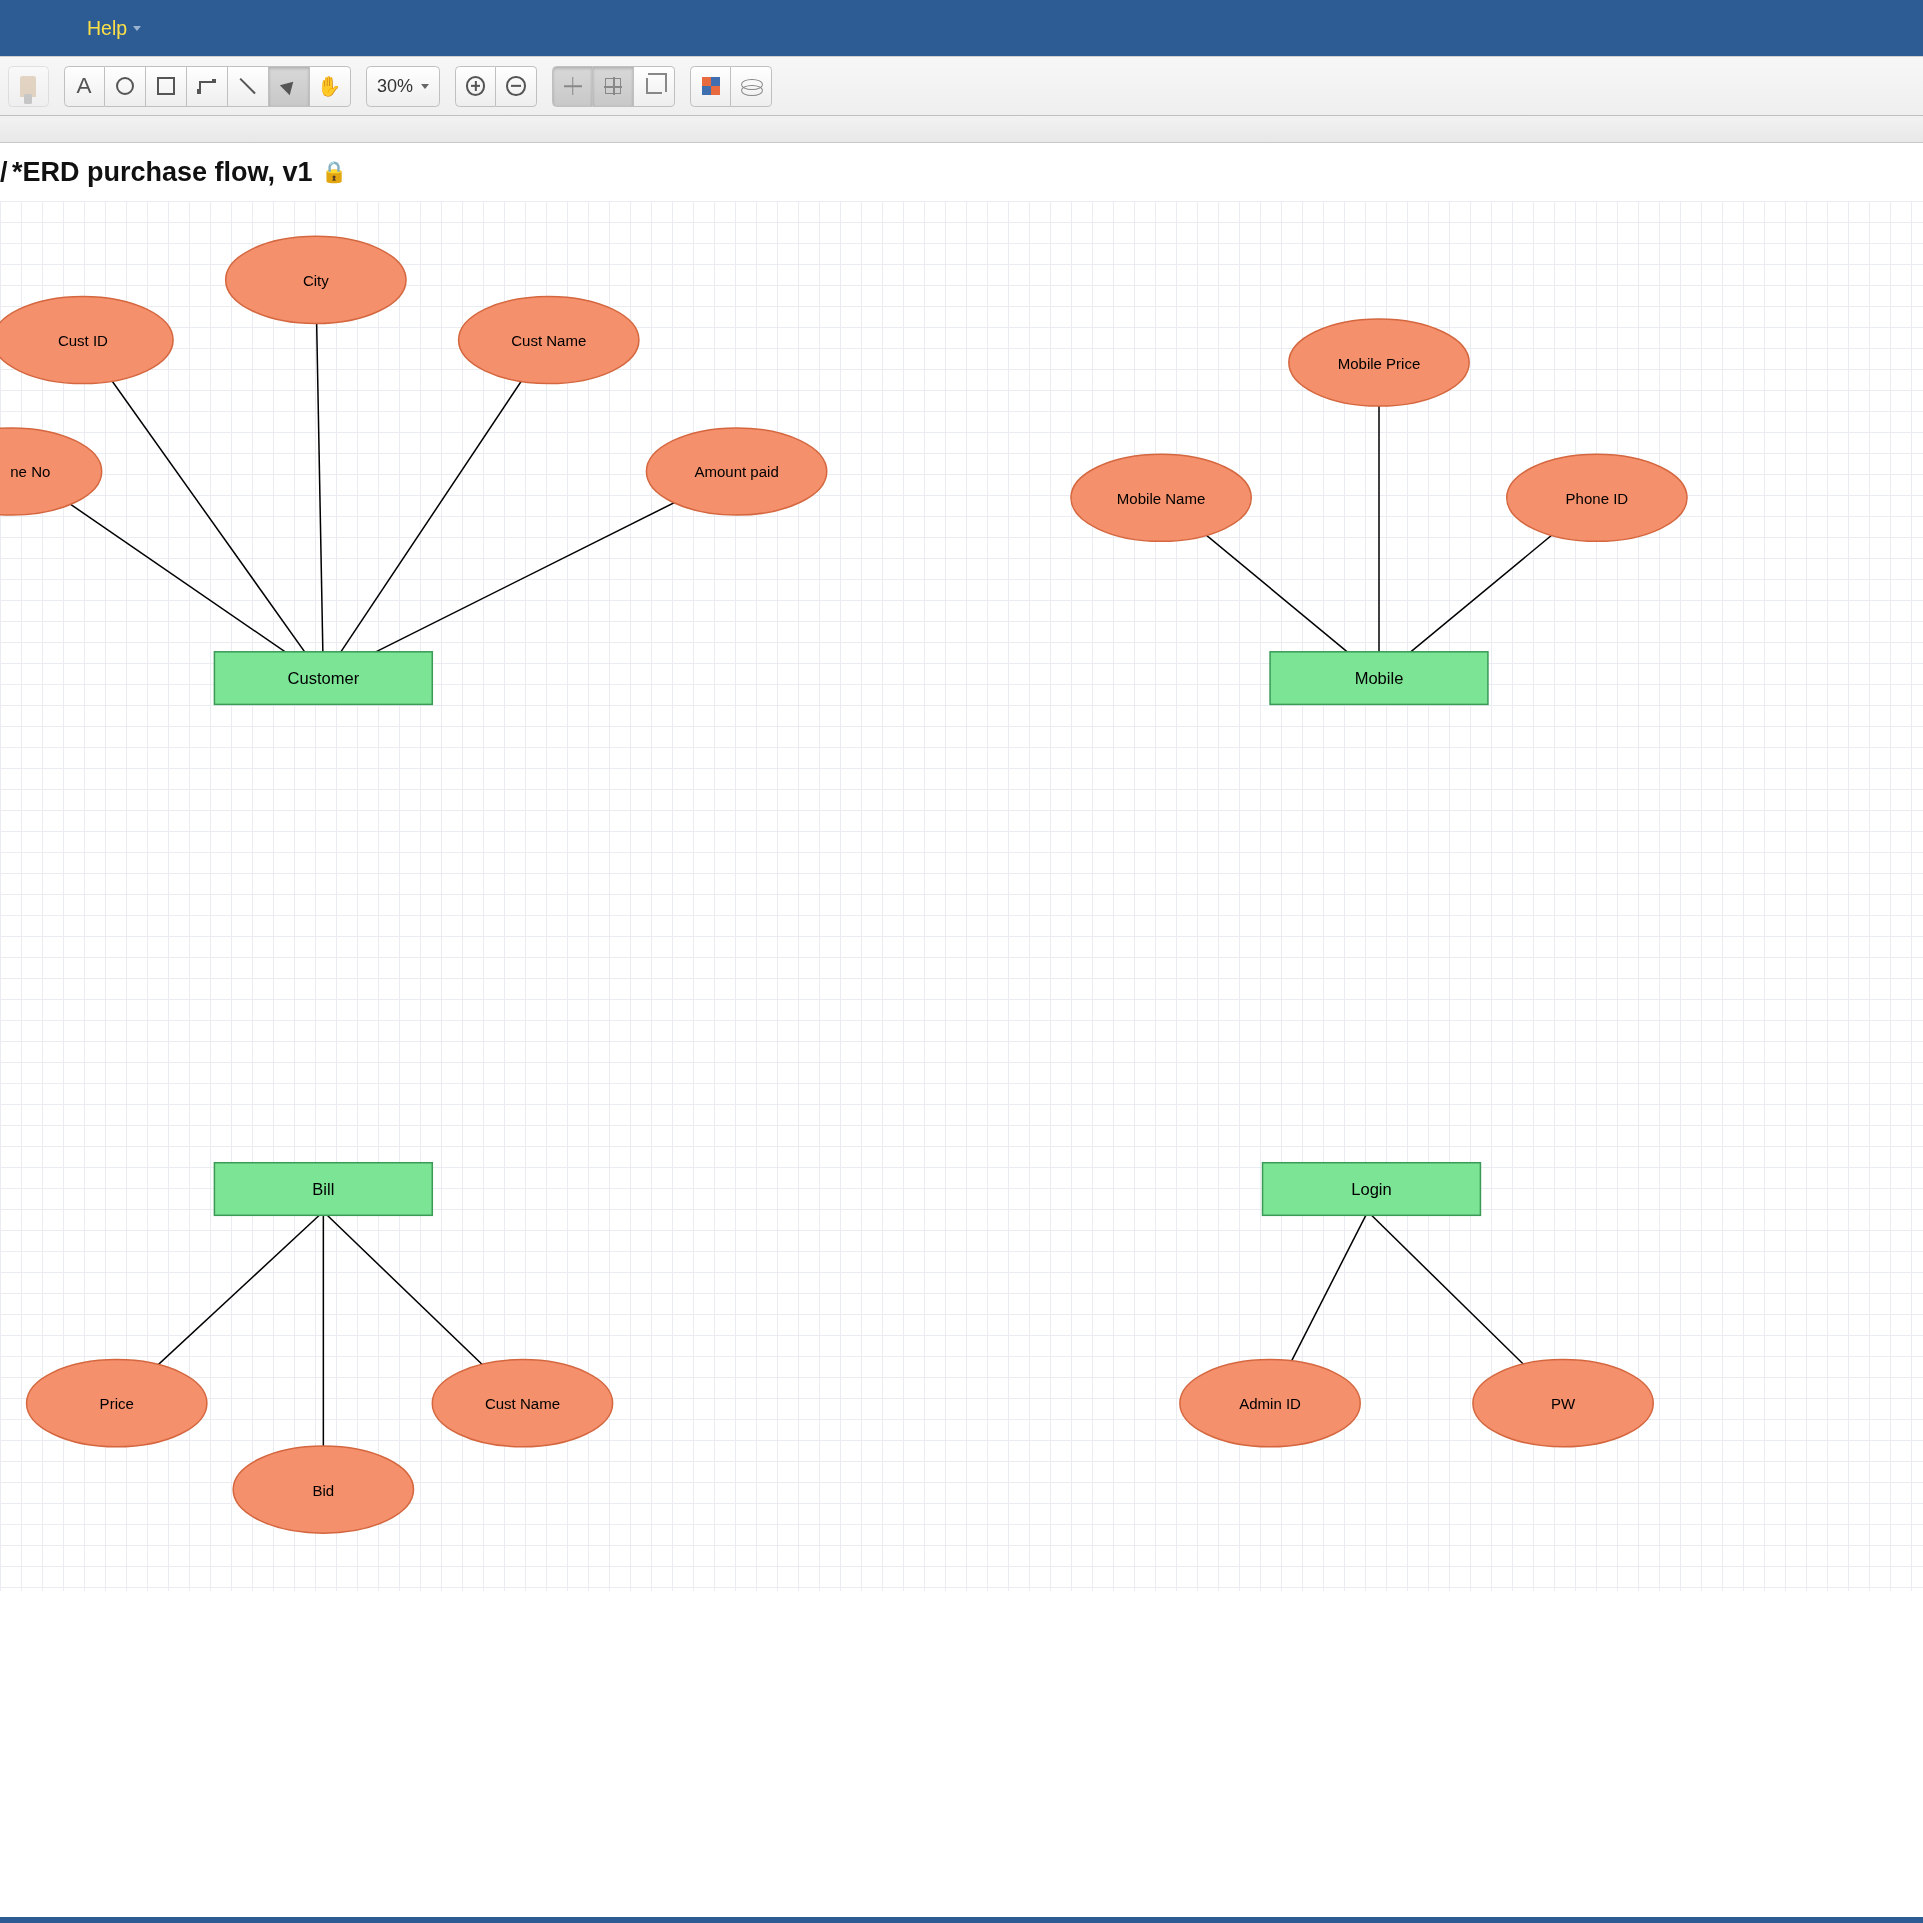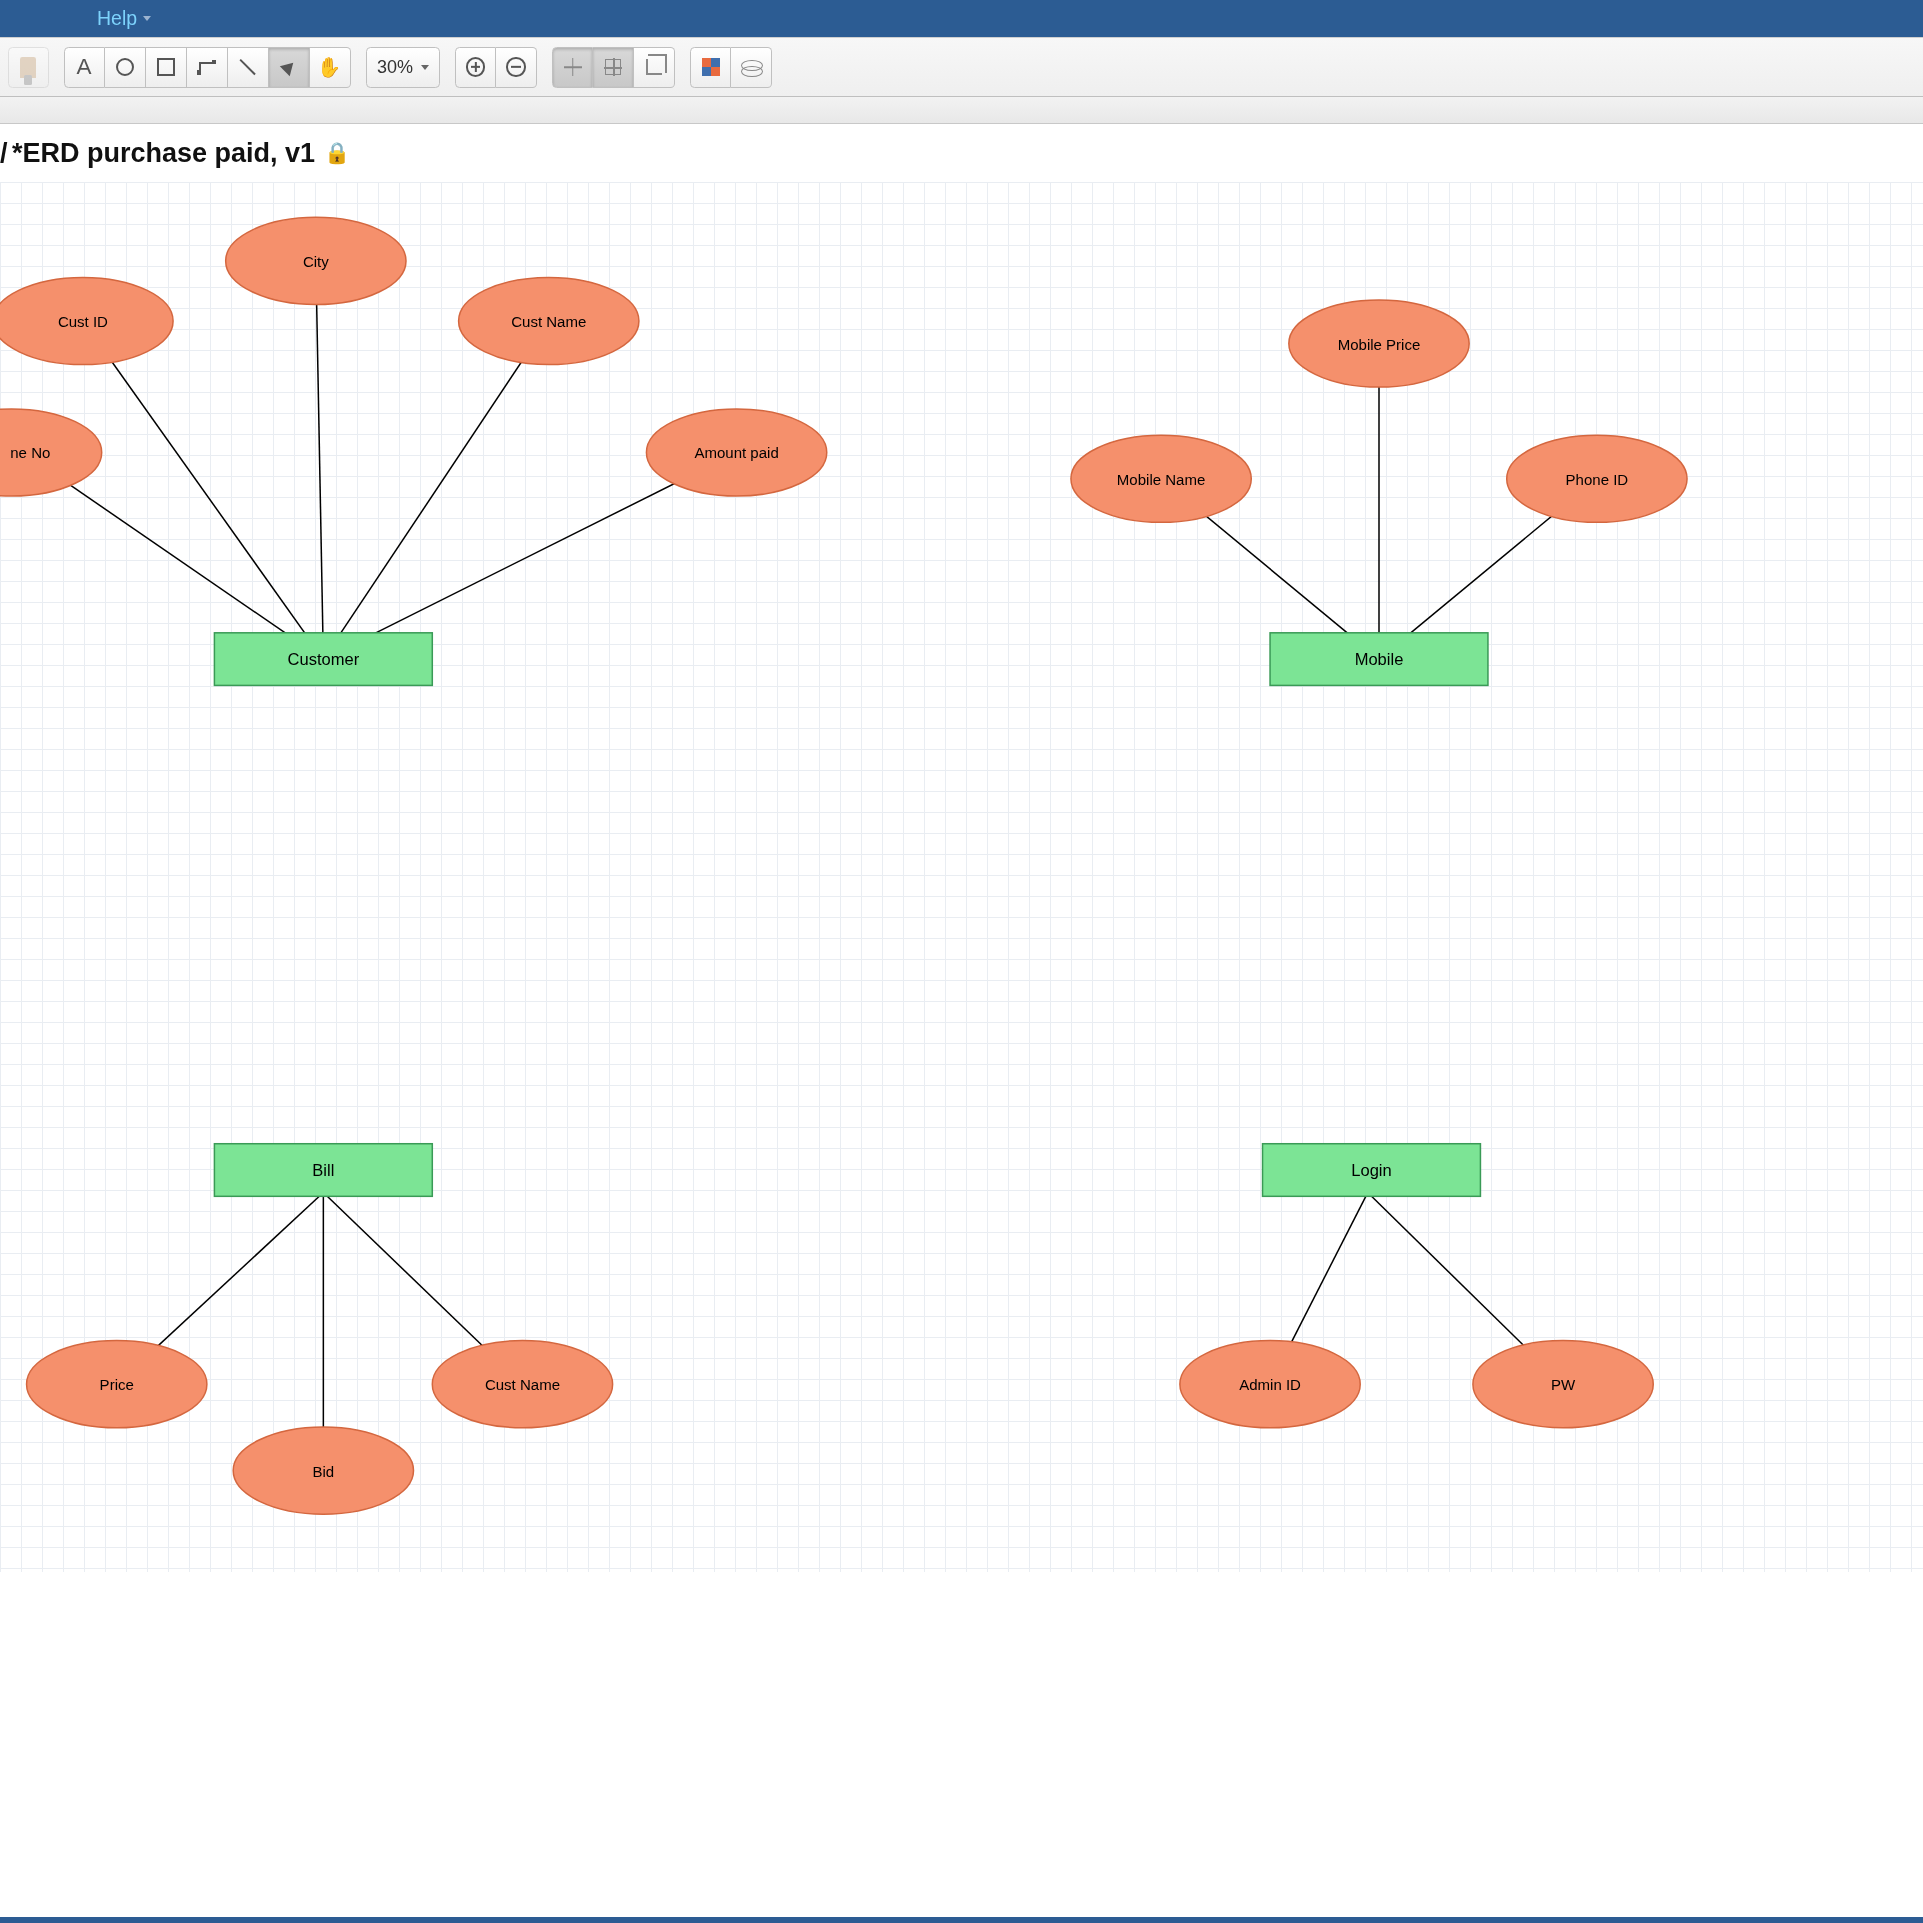--- a/index.html
+++ b/index.html
@@ -1,17 +1,17 @@
 <!DOCTYPE html>
 <html style="font-size:12px"><head>
 <meta charset="utf-8">
 <style>
   html,body{margin:0;padding:0;font-family:-apple-system,Helvetica,Arial,sans-serif;background:#fff;}
   *{box-sizing:border-box;}
-  .menubar{background:#2c5c93;height:37px;display:flex;align-items:center;padding:0 40px;color:#7dd3fc;font-size:19.5px;}
+  .menubar{background:#2c5c93;height:56px;display:flex;align-items:center;padding:0 30px;color:#fde047;font-size:19.5px;}
   .menubar .menu-item{margin-right:30px;display:flex;align-items:center;cursor:pointer;}
   .menubar .caret{width:0;height:0;border-left:4.5px solid transparent;border-right:4.5px solid transparent;border-top:5.3px solid #9bb3d0;margin-left:6px;}
   .toolbar{background:linear-gradient(#f7f7f7,#efefef);height:60px;border-top:0.8px solid #d0d0d0;border-bottom:0.8px solid #bfbfbf;display:flex;align-items:center;padding:0 7.5px;}
   .toolbar-group{display:flex;align-items:center;margin-right:15px;}
   .tbtn{width:41px;height:41px;border:0.8px solid #c0c0c0;background:linear-gradient(#ffffff,#eeeeee);display:flex;align-items:center;justify-content:center;cursor:pointer;color:#555;font-size:19.5px;}
   .tbtn+.tbtn{border-left:none;}
   .tbtn.active{background:linear-gradient(#d8d8d8,#c8c8c8);box-shadow:inset 0 1.5px 3px rgba(0,0,0,.2);}
   .tbtn.disabled{opacity:.4;cursor:default;}
   .tbtn.first{border-radius:4.5px 0 0 4.5px;}
   .tbtn.last{border-radius:0 4.5px 4.5px 0;}
@@ -153,21 +153,21 @@
     <div class="tbtn last">
           <div class="layers"></div>
         </div>
   </div>
 </div>
 
 <div class="ruler"></div>
 
 <div class="doc-header">
   <span class="slash">/</span>
-  <span>*ERD purchase paid, v1</span>
+  <span>*ERD purchase flow, v1</span>
   <span class="lock-icon">🔒</span>
 </div>
 
 <div class="canvas-wrap">
   <div class="grid-bg"></div>
   <svg class="diagram" viewBox="0 0 2560 1850">
 
     <g>
       <line class="conn" x1="430" y1="635" x2="110" y2="185"></line>
       <line class="conn" x1="430" y1="635" x2="420" y2="105"></line>

